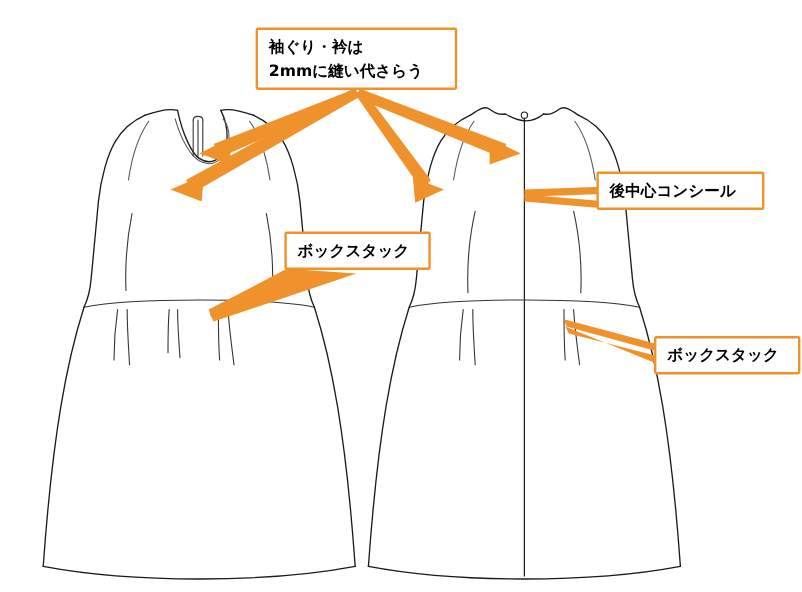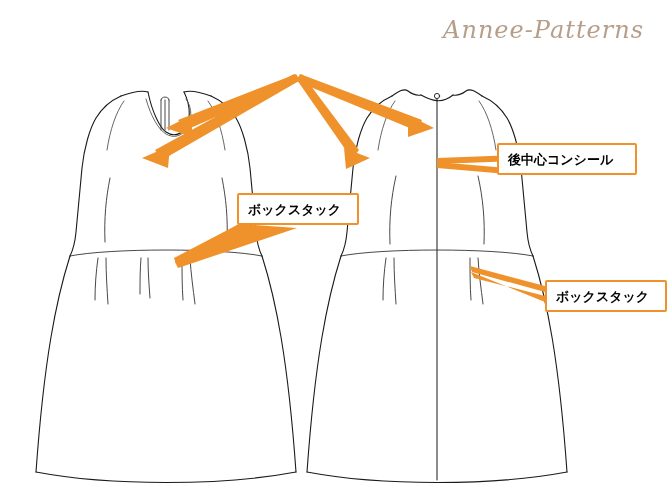--- a/index.html
+++ b/index.html
@@ -156,22 +156,23 @@
         </g>
 
         <g>
           <path d="M545,286 L545,292 L472,272 L470,266 Z"></path>
           <path d="M545,302 L545,296 L474,278 L471,272 Z"></path>
         </g>
       </g>
     </g>
   </svg>
 
+  <div class="callout" id="co-seam">袖ぐり・衿は
+2mmに縫い代さらう</div>
 
   <div class="callout" id="co-boxtuck-front">ボックスタック</div>
 
   <div class="callout" id="co-concealed">後中心コンシール</div>
 
   <div class="callout" id="co-boxtuck-back">ボックスタック</div>
 
-  <div id="logo">Annee-Patterns</div>
 
 </div>
 
 </body></html>

